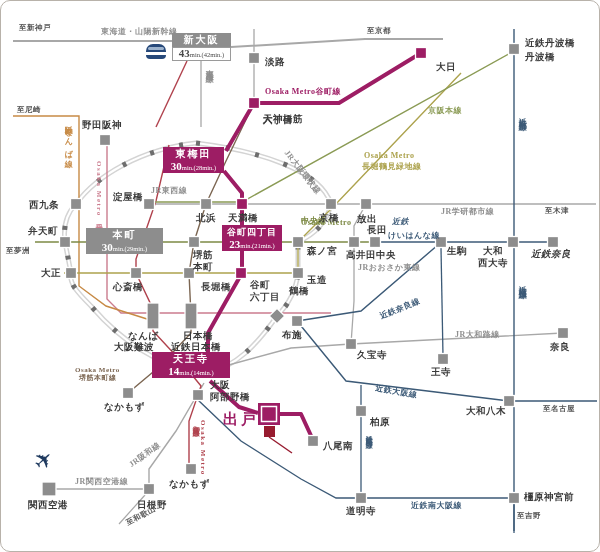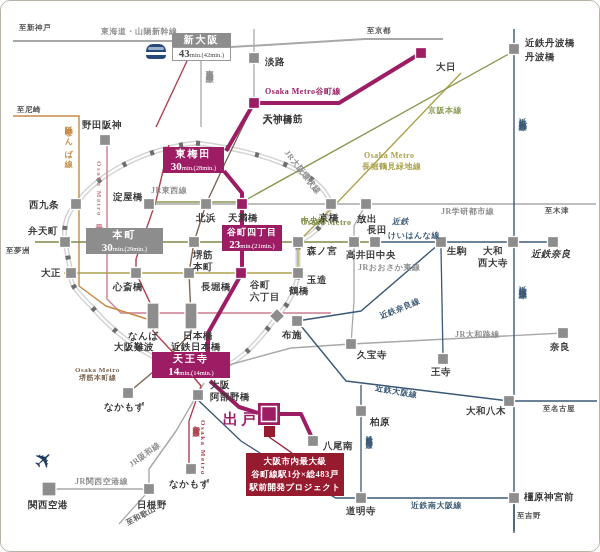--- a/index.html
+++ b/index.html
@@ -245,19 +245,14 @@
   <div class="lbl" id="deto-label" style="left:222px;top:410px;">出戸</div>
   <div class="lbl" style="left:322px;top:440px;">八尾南</div>
   <div class="lbl" style="left:369px;top:416px;">柏原</div>
   <div class="lbl" style="left:465px;top:405px;">大和八木</div>
   <div class="lbl" style="left:168px;top:478px;">なかもず</div>
   <div class="lbl" style="left:27px;top:499px;">関西空港</div>
   <div class="lbl" style="left:136px;top:499px;">日根野</div>
   <div class="lbl" style="left:345px;top:505px;">道明寺</div>
   <div class="lbl" style="left:523px;top:491px;">橿原神宮前</div>
 
-  <div id="callout">
-    <span style="display:block;">大阪市内最大級</span>
-    <span style="display:block;">谷町線駅1分×総483戸</span>
-    <span style="display:block;">駅前開発プロジェクト</span>
-  </div>
 
 </div>
 
 </body></html>

